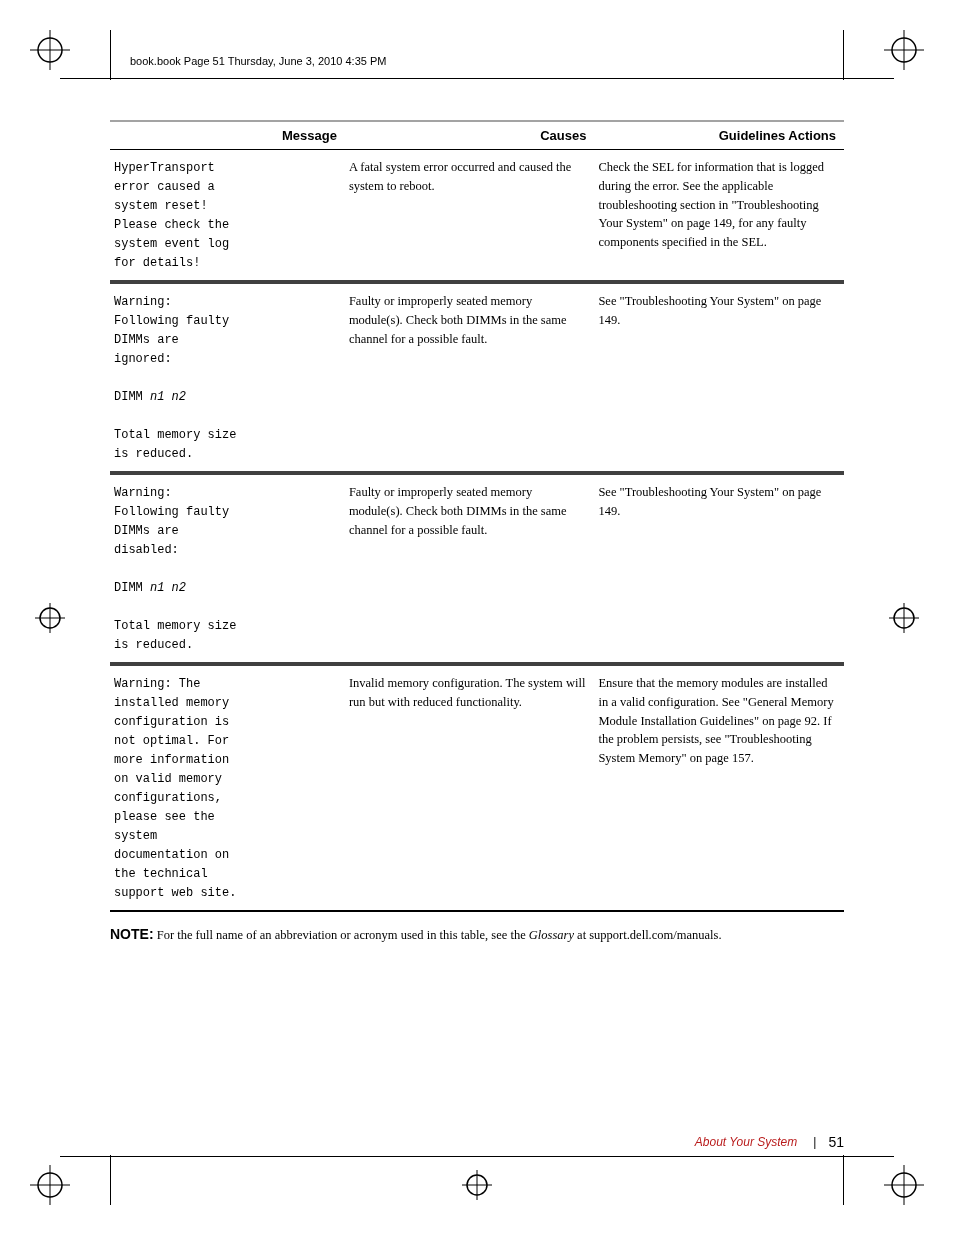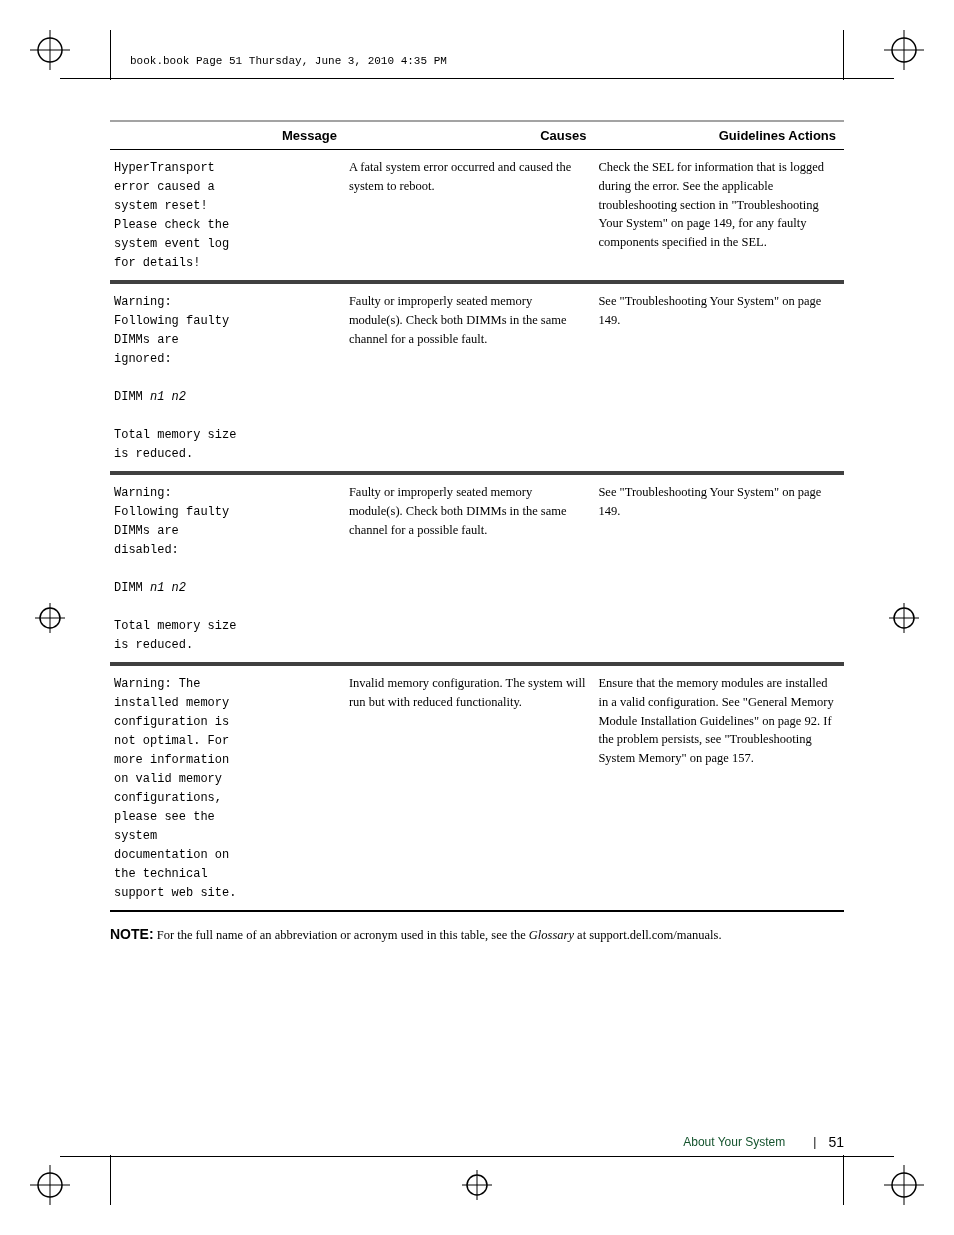--- a/index.html
+++ b/index.html
@@ -87,21 +87,21 @@
       height: 50px;
       background: #000;
     }
 
     
     .header-text {
       position: absolute;
       top: 55px;
       left: 130px;
       font-size: 11px;
-      font-family: Liberation Mono, monospace;
+      font-family: Liberation Sans, sans-serif;
       color: #000;
     }
 
     
     .main-content {
       position: absolute;
       top: 120px;
       left: 110px;
       right: 110px;
       bottom: 120px;
@@ -178,22 +178,23 @@
       left: 110px;
       right: 110px;
       display: flex;
       align-items: center;
       justify-content: flex-end;
       font-family: Arial, sans-serif;
       font-size: 12px;
     }
 
     .footer-text {
-      margin-right: 16px;
-      color: #14532d;
+      margin-right: 4px;
+      color: #b91c1c;
+      font-style: italic;
     }
 
     .footer-separator {
       margin: 0 12px;
       color: #000;
     }
 
     .footer-page {
       font-weight: normal;
       font-size: 14px;

